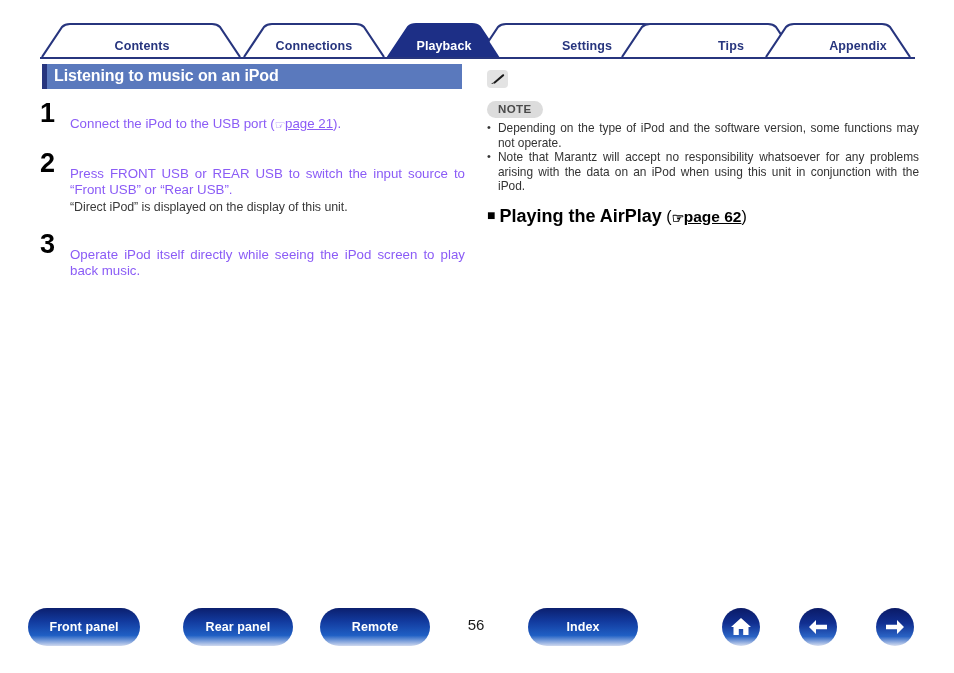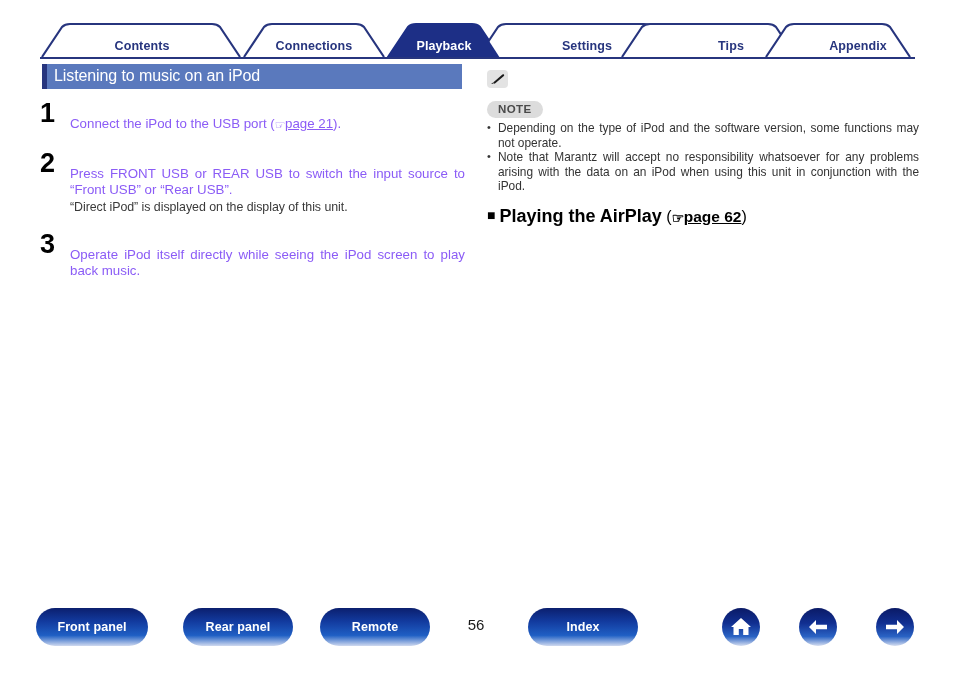--- a/index.html
+++ b/index.html
@@ -59,21 +59,21 @@
     align-items: center;
   }
   .titlebar .edge {
     width: 5px;
     height: 25px;
     background: #27357e;
     flex: 0 0 auto;
   }
   .titlebar .title-text {
     font-size: 16px;
-    font-weight: normal;
+    font-weight: bold;
     color: #ffffff;
     padding-left: 7px;
     letter-spacing: -0.1px;
     line-height: 1;
     margin-top: -1px;
   }
 
   
   .col-left {
     position: absolute;
@@ -316,21 +316,21 @@
     </ul>
   </div>
 
   <div class="airplay-head">
     <span class="sq">■</span><span>Playing the AirPlay</span><span class="paren">&nbsp;(</span><span class="hand" style="font-size:14px;">☞</span><span class="u ref">page 62</span><span class="paren">)</span>
   </div>
 
 </div>
 
 <div class="footer">
-  <div class="pill" style="left:36px;width:112px;">Front panel</div>
+  <div class="pill" style="left:28px;width:112px;">Front panel</div>
   <div class="pill" style="left:183px;width:110px;">Rear panel</div>
   <div class="pill" style="left:320px;width:110px;">Remote</div>
   <div class="pageno">56</div>
   <div class="pill" style="left:528px;width:110px;">Index</div>
 
   <div class="circ" style="left:722px;">
     <svg width="22" height="20" viewBox="0 0 22 20">
       <path d="M11 1 L21 10 L18.5 10 L18.5 18 L13.2 18 L13.2 12 L8.8 12 L8.8 18 L3.5 18 L3.5 10 L1 10 Z" fill="#ffffff"></path>
     </svg>
   </div>

